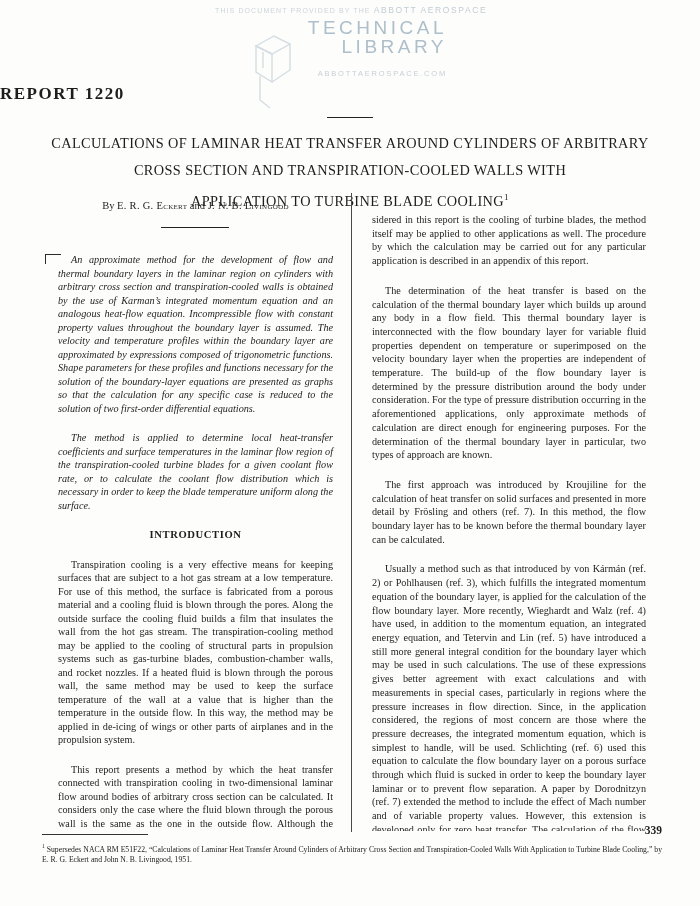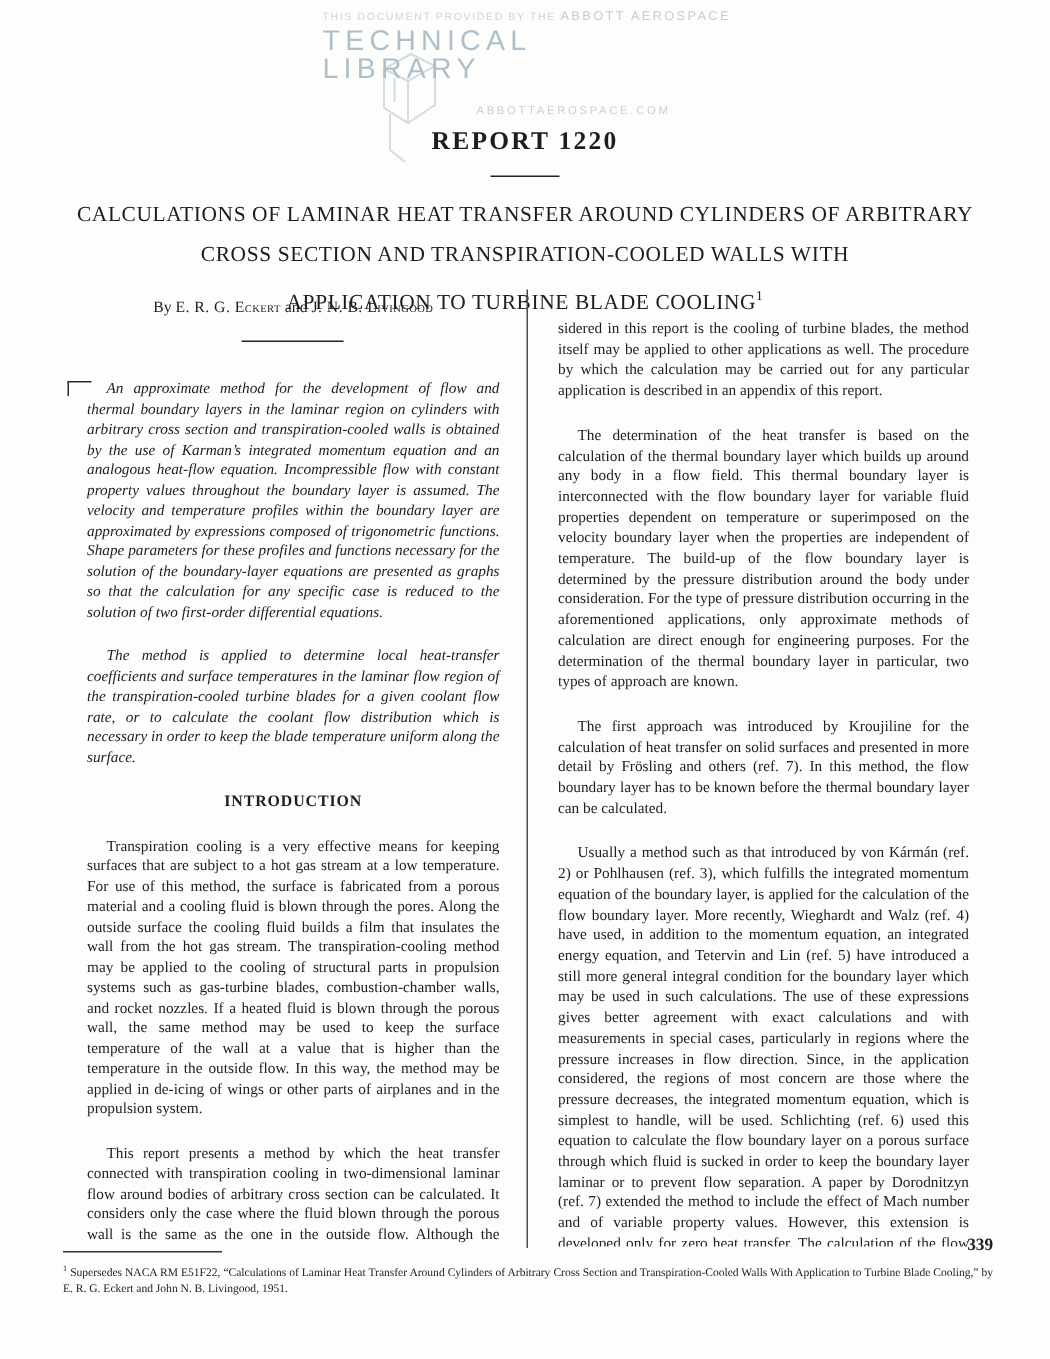--- a/index.html
+++ b/index.html
@@ -10,27 +10,27 @@
   }
 
   
   .watermark {
     position:absolute; top:6px; left:215px; width:232px;
     font-family:"Liberation Sans", sans-serif; line-height:1;
     -webkit-user-select:none; user-select:none;
   }
   .wm-line1 { font-size:7px; letter-spacing:1.1px; color:#ccd5da; white-space:nowrap; }
   .wm-line1 .wm-brand { font-size:8.5px; letter-spacing:1.6px; color:#c2cdd5; }
-  .wm-line2 { font-size:19px; letter-spacing:3.5px; color:#adbfca; margin-top:3px; text-align:left; font-weight:400; }
+  .wm-line2 { font-size:19px; letter-spacing:3.5px; color:#adbfca; margin-top:3px; text-align:right; font-weight:400; }
   .wm-line3 { font-size:7.5px; letter-spacing:1.8px; color:#c6d0d6; text-align:right; margin-top:14px; }
   .wm-cube { position:absolute; left:250px; top:28px; }
 
   
   .report-number {
-    position:absolute; top:84px; left:0; width:100%; text-align:center;
+    position:absolute; top:84px; left:0; width:100%; text-align:left;
     font-size:17px; font-weight:bold; letter-spacing:1.5px;
   }
   .title-rule { position:absolute; top:117px; left:327px; width:46px; border-top:1.6px solid #222; }
   .doc-title {
     position:absolute; top:130px; left:45px; width:610px; text-align:center;
     font-size:14.3px; font-weight:normal; line-height:27px; letter-spacing:0.4px;
   }
   .doc-title sup { font-size:9px; }
   .byline { position:absolute; top:200px; left:42px; width:307px; text-align:center; font-size:10.5px; }
   .byline .sc { font-variant:small-caps; letter-spacing:0.3px; }

